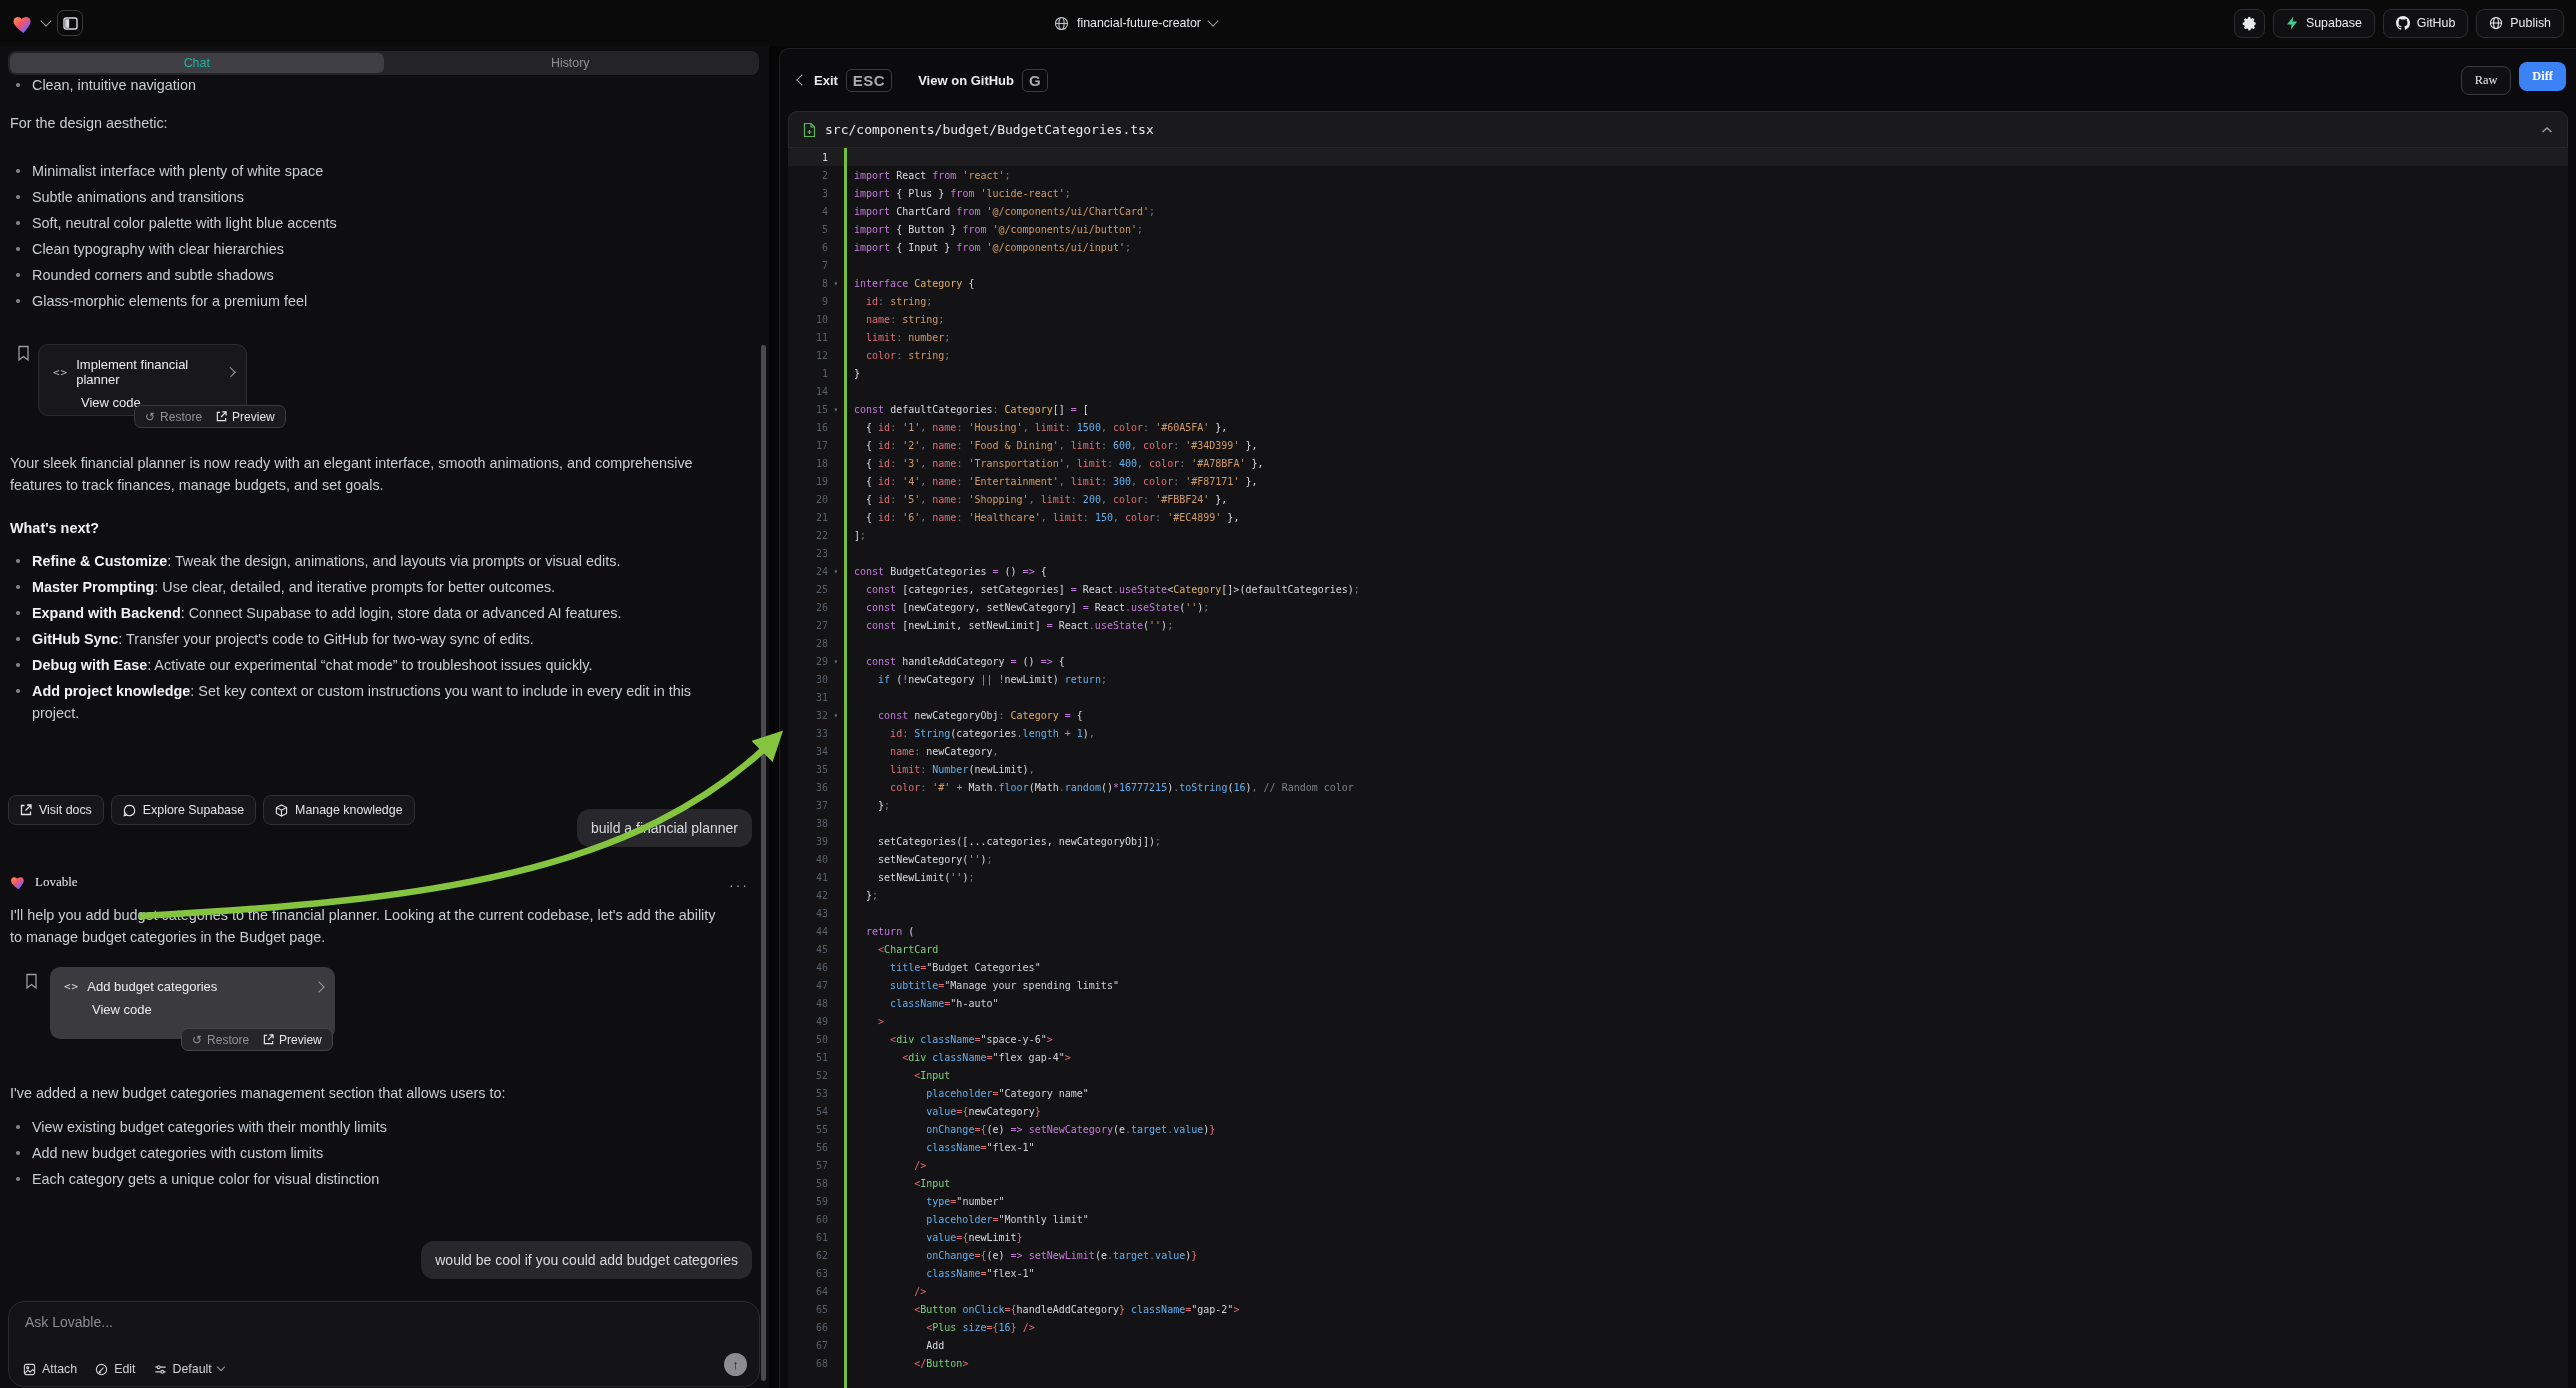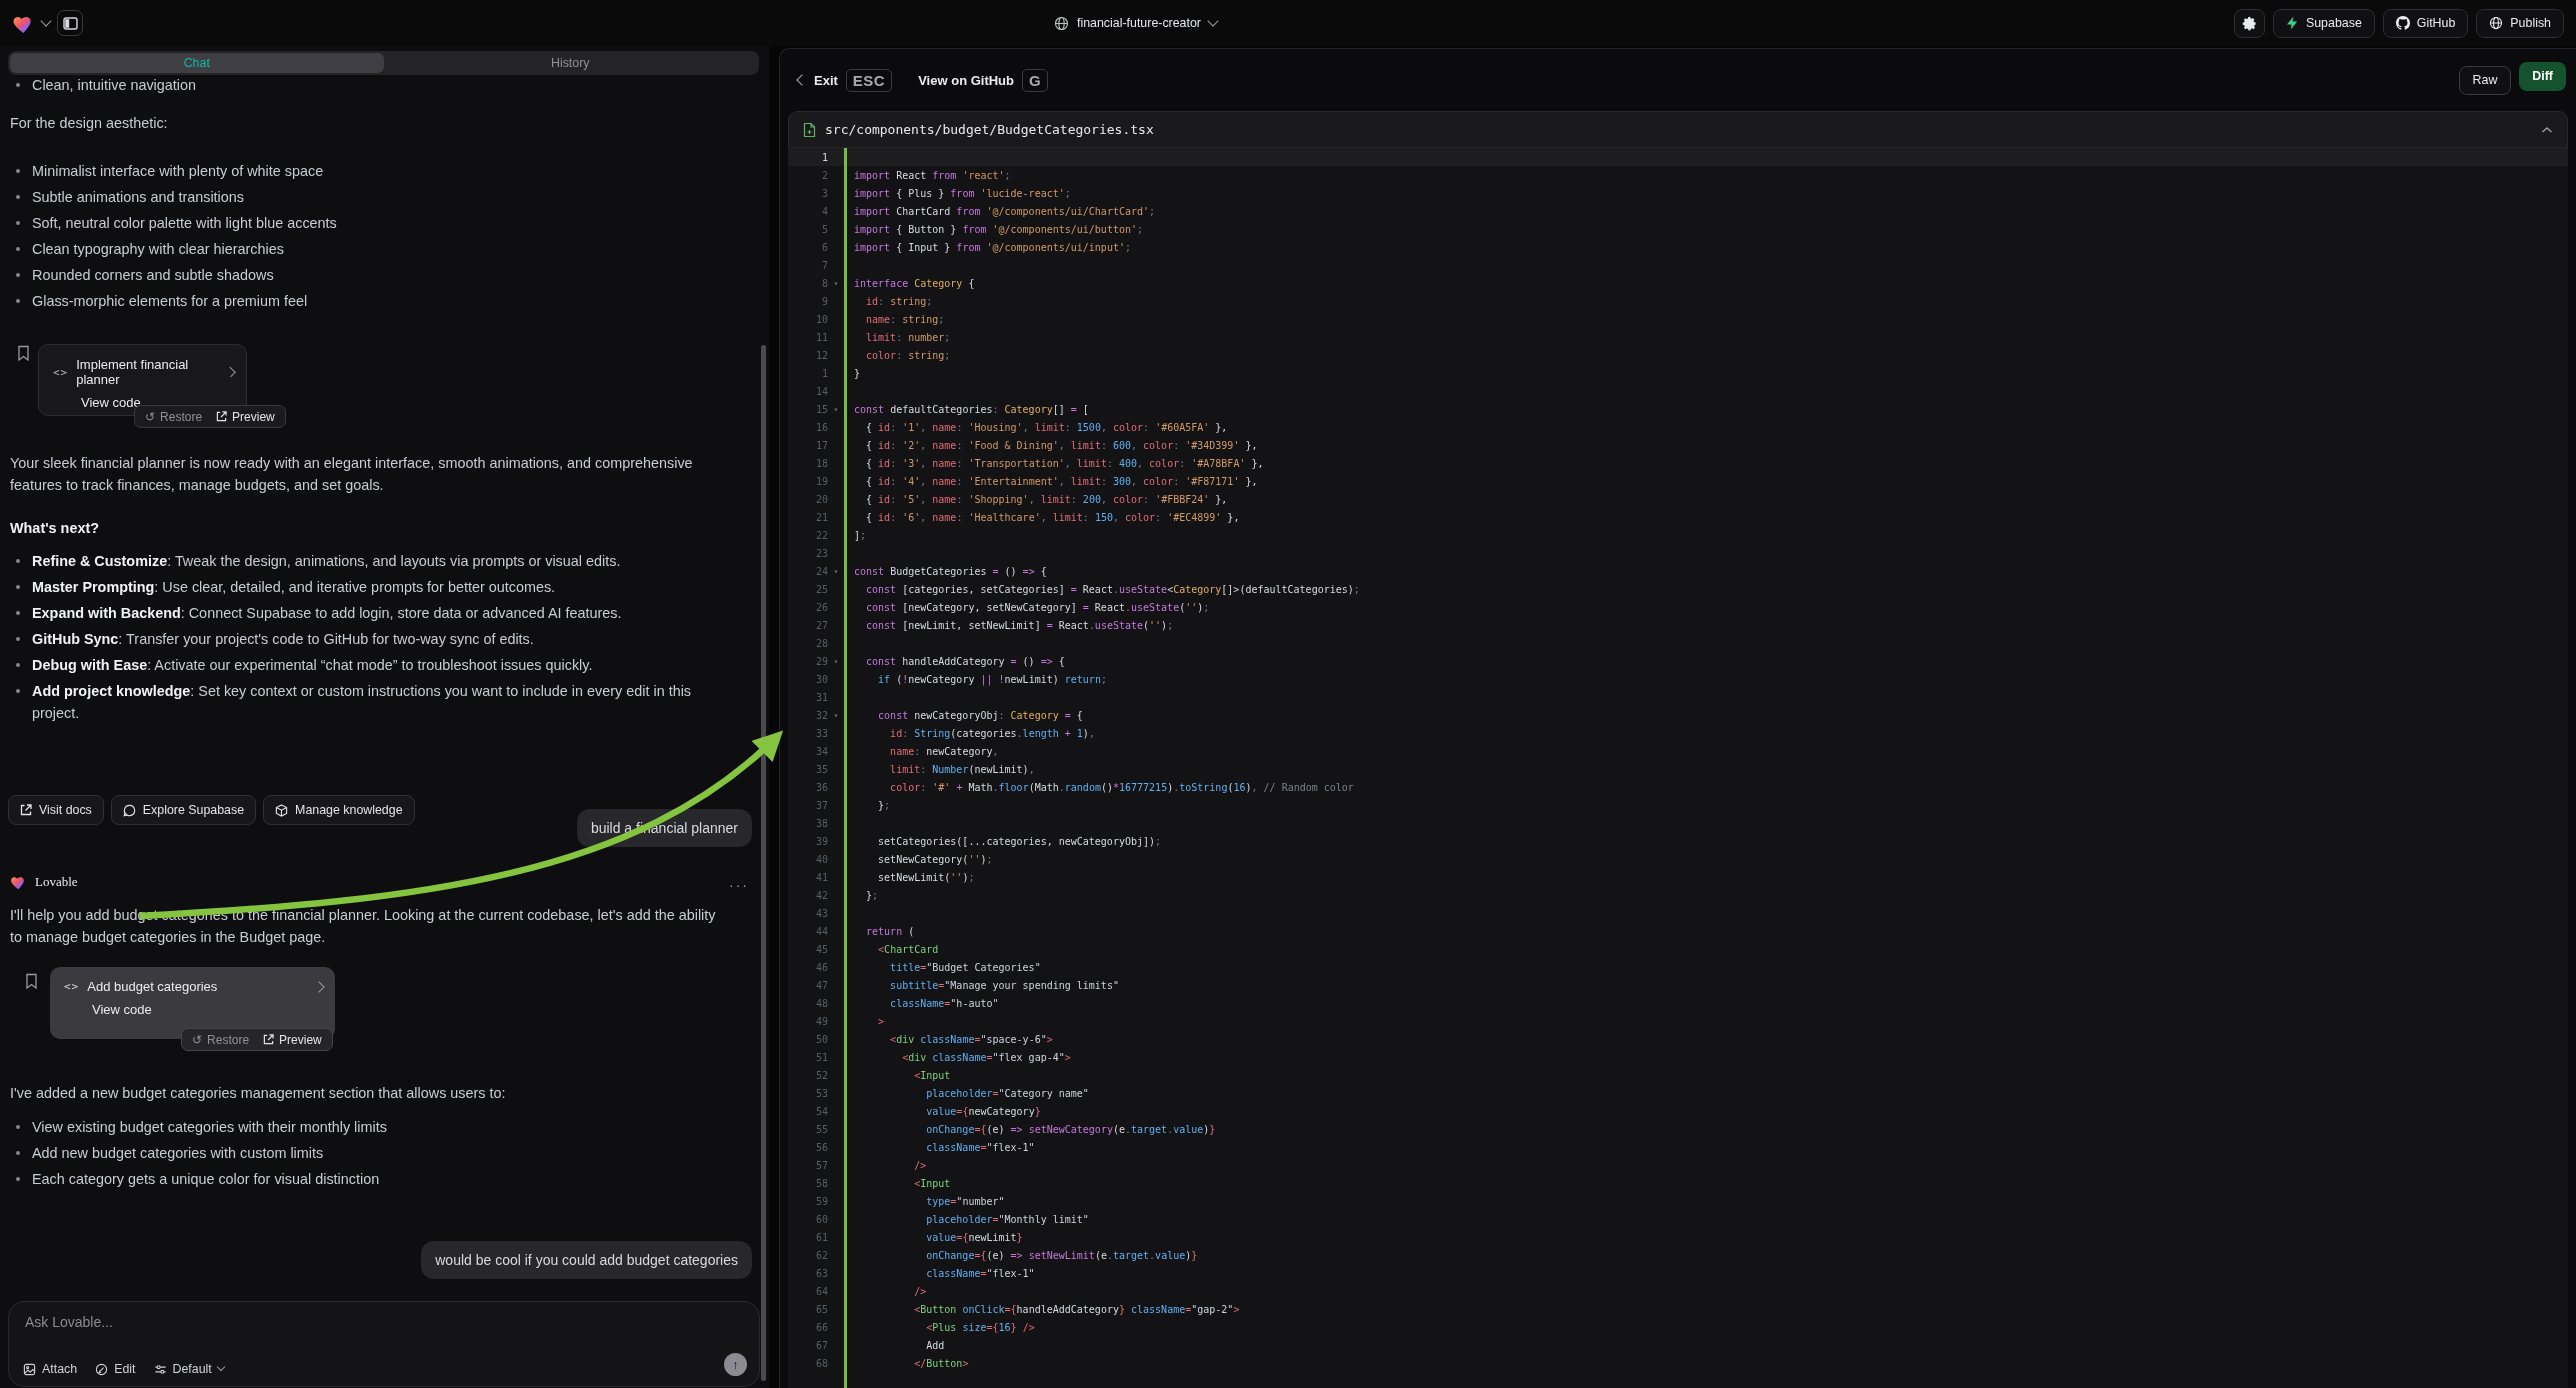--- a/index.html
+++ b/index.html
@@ -54,21 +54,21 @@
   .comp-item { display:flex; align-items:center; gap:6px; cursor:pointer; }
   #sendbtn { position:absolute; right:12px; bottom:10px; width:23px; height:23px; border-radius:50%; background:#8b8b91; display:flex; align-items:center; justify-content:center; color:#141416; font-size:13px; font-weight:bold; cursor:pointer; }
 
   #chat-scrollbar { position:absolute; left:761px; top:299px; width:5px; height:1036px; border-radius:3px; background:#4a4a4f; }
 
   
   #editor { position:absolute; left:779px; top:48px; right:0; bottom:0; background:#0b0b0d; border-top:1px solid #232326; border-left:1px solid #232326; border-top-left-radius:10px; }
   #ed-head { position:absolute; left:0; top:0; right:0; height:62px; display:flex; align-items:center; }
   .ed-item { display:flex; align-items:center; gap:8px; color:#ececf0; font-size:13px; font-weight:bold; cursor:pointer; }
   .kbd { font-size:15px; font-weight:bold; color:#a9aaaf; border:1px solid #3a3a3f; border-radius:5px; padding:2px 6px; letter-spacing:0.5px; }
-  .seg { height:29px; padding:0 13px; display:flex; align-items:center; border-radius:8px; font-size:12.4px; cursor:pointer; }
+  .seg { height:29px; padding:0 13px; display:flex; align-items:center; border-radius:8px; font-size:12.4px; cursor:pointer;font-family:Liberation Serif, serif; }
   .seg.raw { border:1px solid #3a3a3f; color:#ececef; background:#101013; }
   .seg.diff { color:#fff; font-weight:bold; }
 
   #filebar { position:absolute; left:8px; top:62px; right:8px; height:37px; background:#1a1a1d; border:1px solid #29292d; border-bottom:1px solid #252528; border-radius:9px 9px 0 0; display:flex; align-items:center; padding:0 14px; gap:9px; }
   #filepath { font-family:"DejaVu Sans Mono", monospace; font-size:13px; color:#e8e9ec; }
   #collapse { margin-left:auto; cursor:pointer; display:flex; }
 
   #codewrap { position:absolute; left:8px; top:99px; right:8px; bottom:0; background:#131316; overflow:hidden; font-family:"DejaVu Sans Mono", monospace; font-size:10px; }
   #diffbar { position:absolute; left:56px; top:0; bottom:0; width:3px; }
   .crow { display:flex; height:18px; align-items:center; white-space:pre; }
@@ -324,21 +324,21 @@
         <span class="chev right" style="transform:rotate(135deg);border-color:#a7a8ad;"></span>
         <span>Exit</span>
         <span class="kbd">ESC</span>
       </span>
       <span class="ed-item" style="margin-left:26px;">
         <span>View on GitHub</span>
         <span class="kbd">G</span>
       </span>
       <span style="flex:1;"></span>
       <span class="seg raw">Raw</span>
-      <span class="seg diff" style="background:#14532d;margin:0 10px 8px 8px;">Diff</span>
+      <span class="seg diff" style="background:#3b82f6;margin:0 10px 8px 8px;">Diff</span>
     </div>
 
     <div id="filebar">
       <svg width="13" height="16" viewBox="0 0 13 16" fill="none" stroke="#5cb85c" stroke-width="1.2">
         <path d="M1.5 1.5h6.5L11.5 5v9.5h-10z"></path>
           <path d="M8 1.5V5h3.5"></path>
           <path d="M6.5 8v4M4.5 10h4"></path>
       </svg>
       <span id="filepath">src/components/budget/BudgetCategories.tsx</span>
       <span id="collapse">

